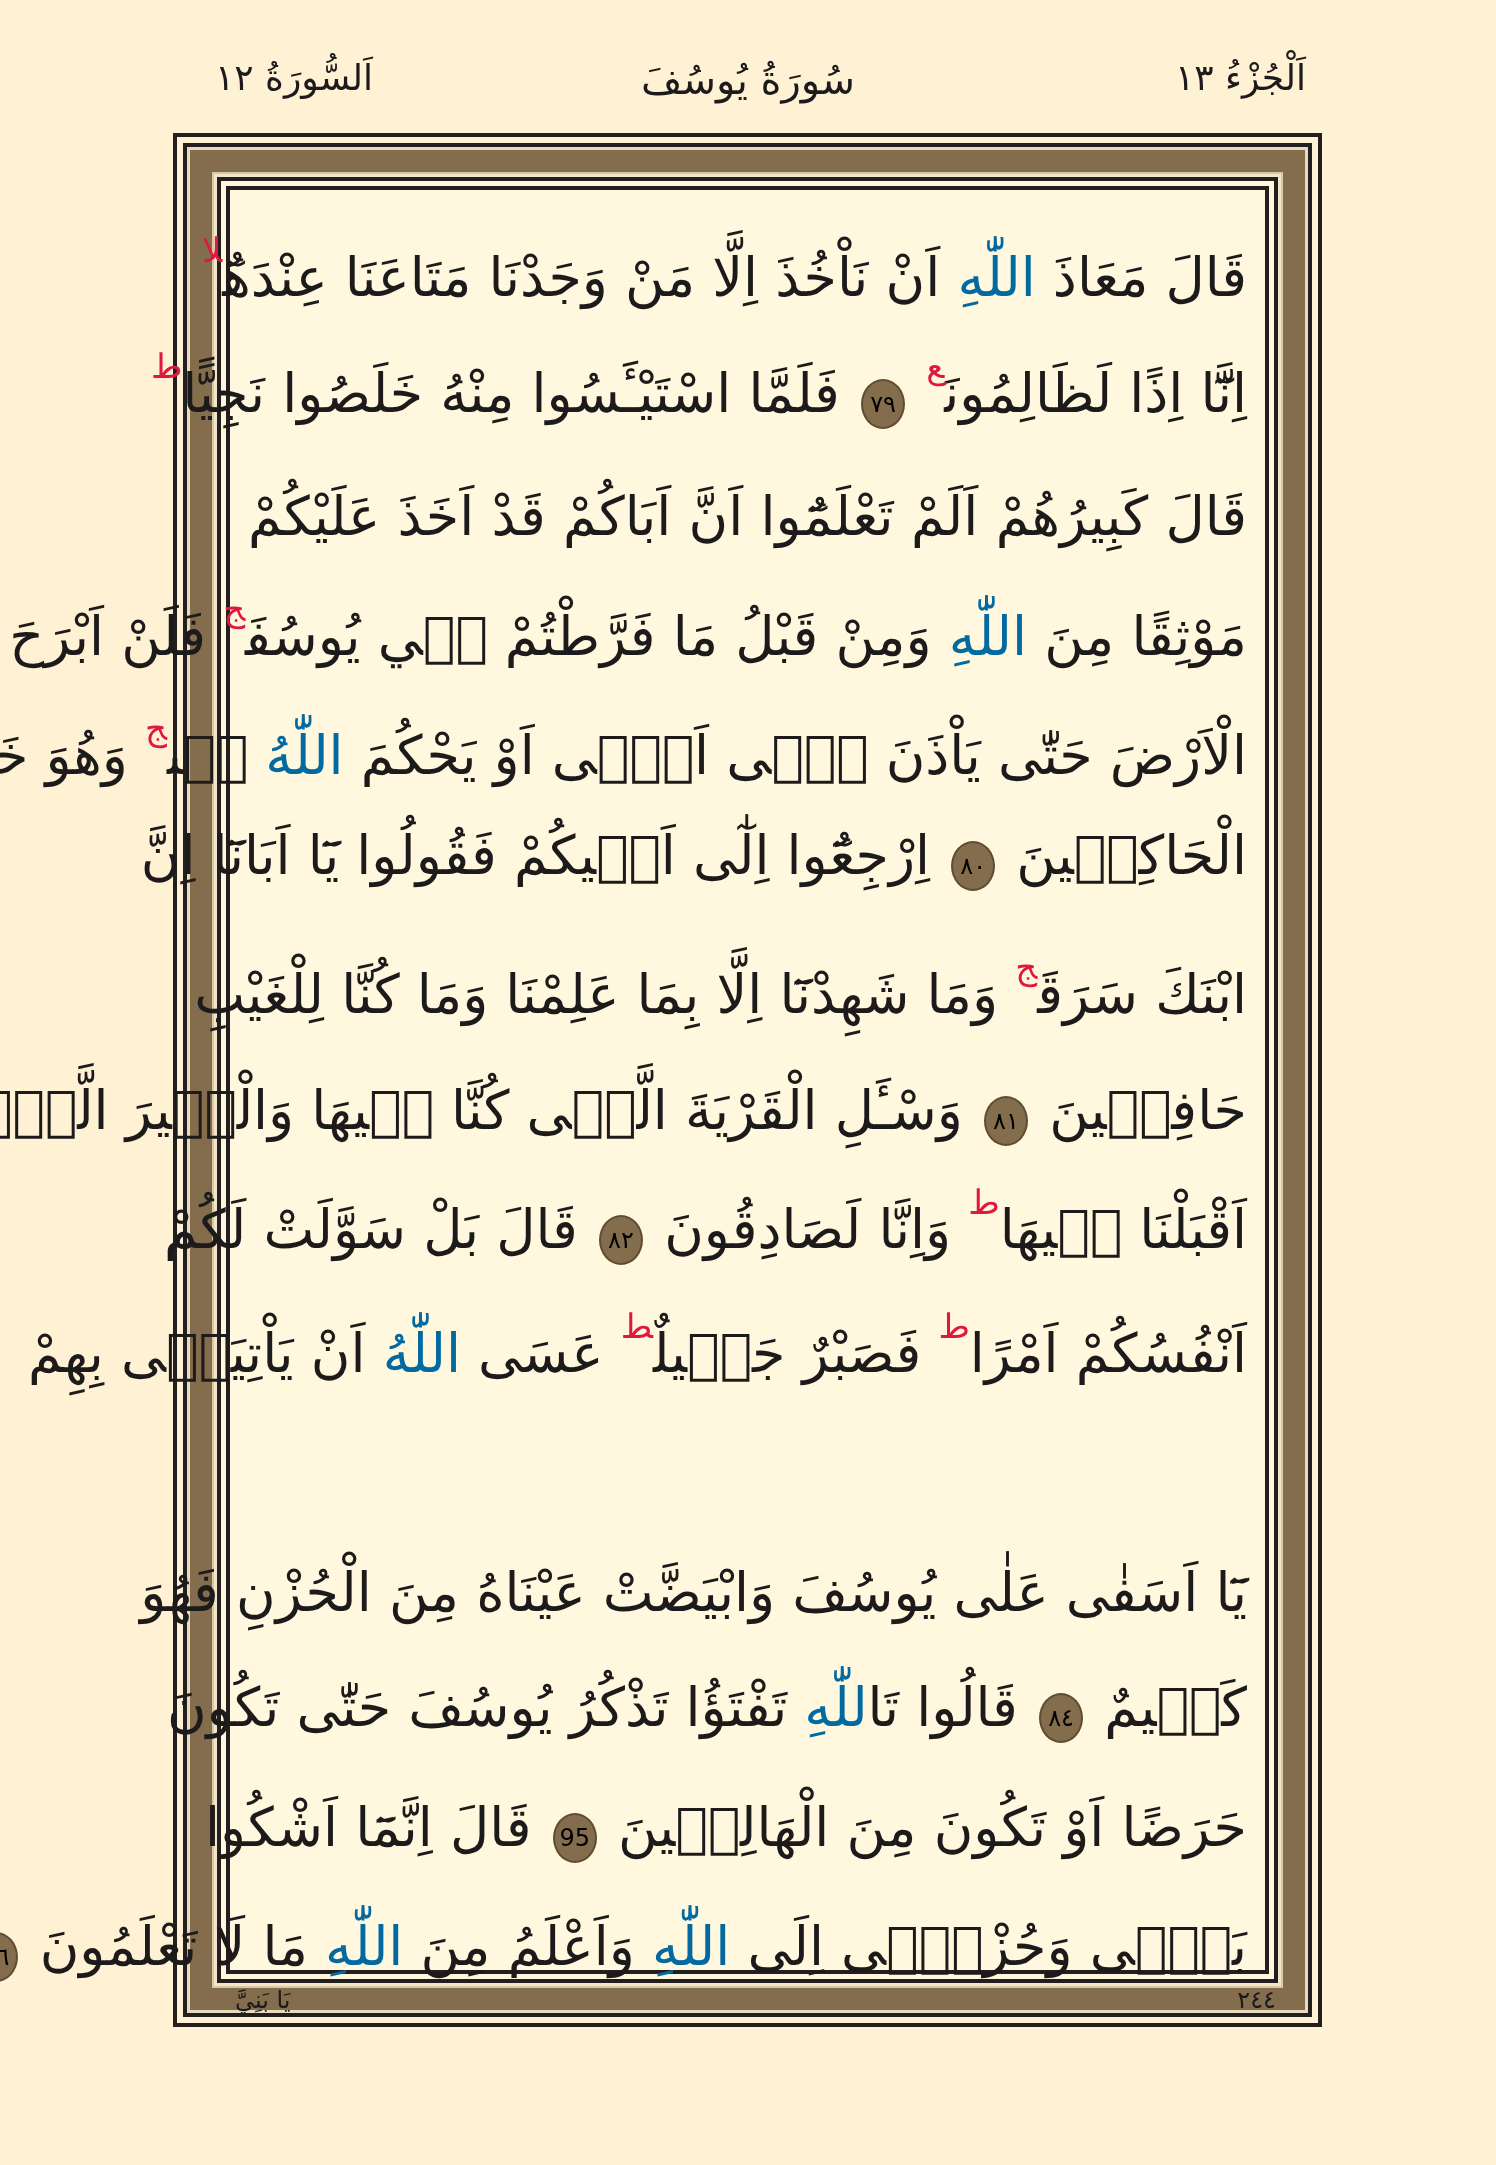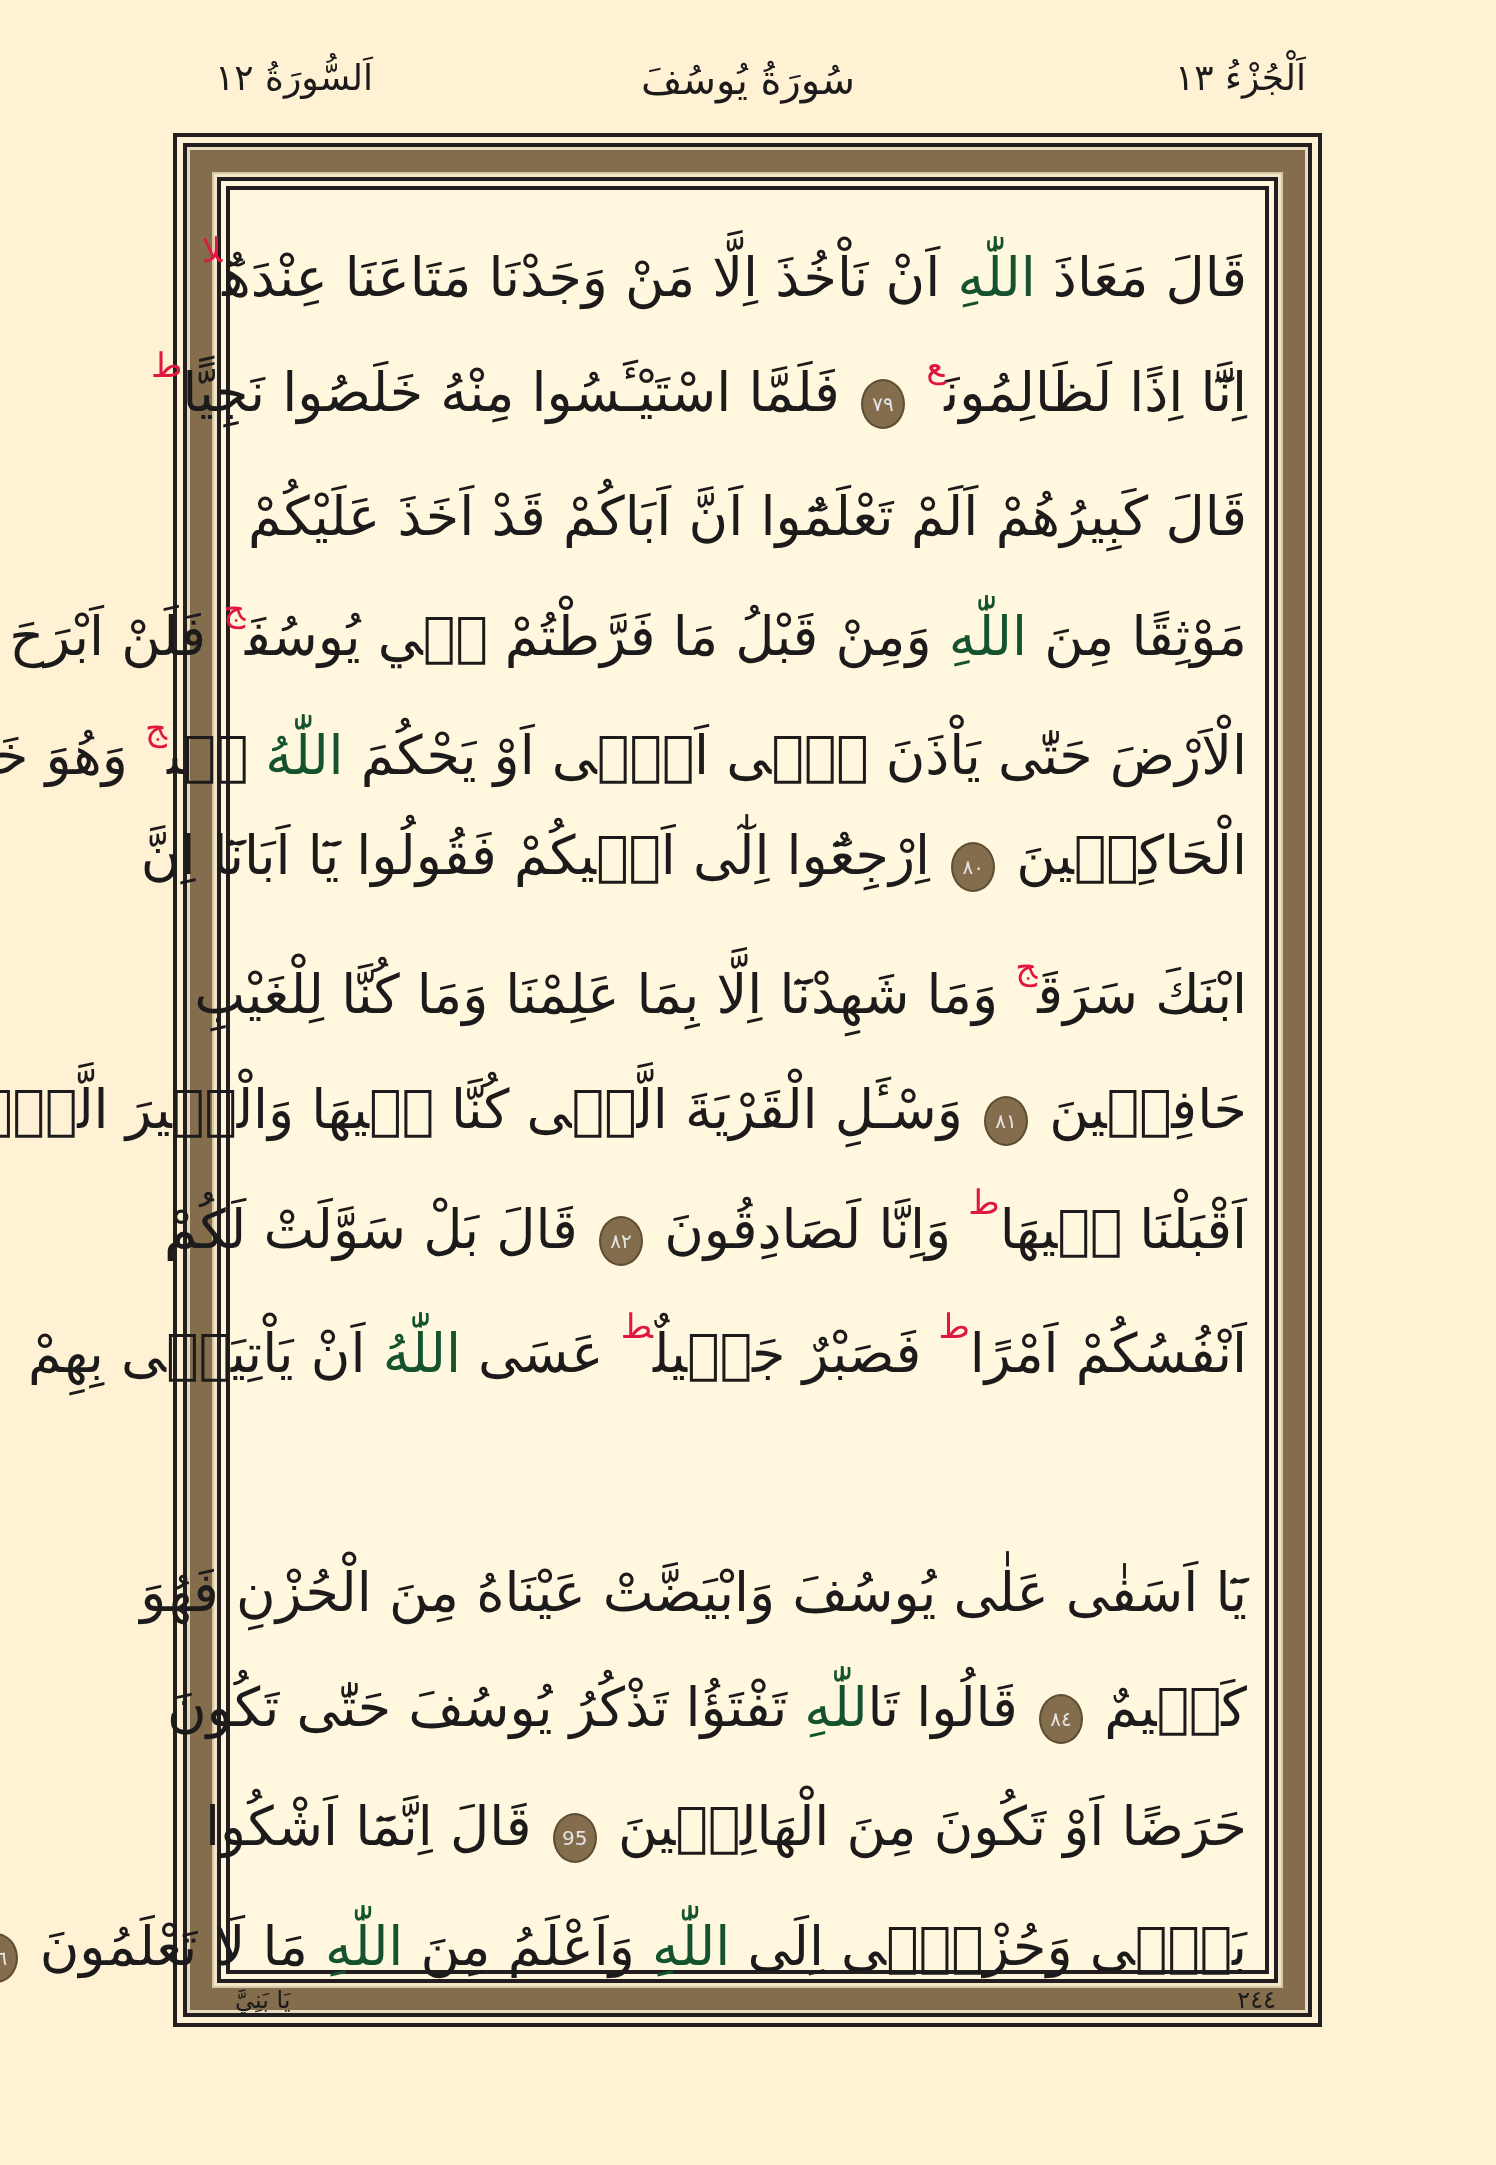--- a/index.html
+++ b/index.html
@@ -39,26 +39,26 @@
     position:absolute; left:18px; right:18px; top:10px; bottom:10px;
     direction:rtl;
   }
   .line {
     position:absolute; left:0; right:0; height:120px;
     display:flex; justify-content:space-between; align-items:center;
     direction:rtl; font-family:"DejaVu Serif", serif; font-size:54px; line-height:1;
     white-space:nowrap;
   }
   .seg { display:inline; }
-  .red { color:#14532d; }
+  .red { color:#0369a1; }
   .mark { color:#e0173f; font-size:34px; position:relative; top:-34px; }
   .ayah {
     display:inline-flex; align-items:center; justify-content:center;
     width:40px; height:46px; border-radius:50%;
-    background:#836d4c; color:#e5e5e5; font-size:20px;
+    background:#836d4c; color:#000000; font-size:24px;
     border:2px solid #5f4d33; margin:0 4px; flex:0 0 auto;
     font-family:"DejaVu Sans", sans-serif;
   }
   .word { display:inline-block; }
   .ftr { position:absolute; top:1988px; font-size:24px; direction:rtl; line-height:1; }
   .ftr-right { right:220px; }
   .ftr-left { left:235px; }
 </style>
 </head>
 <body>

